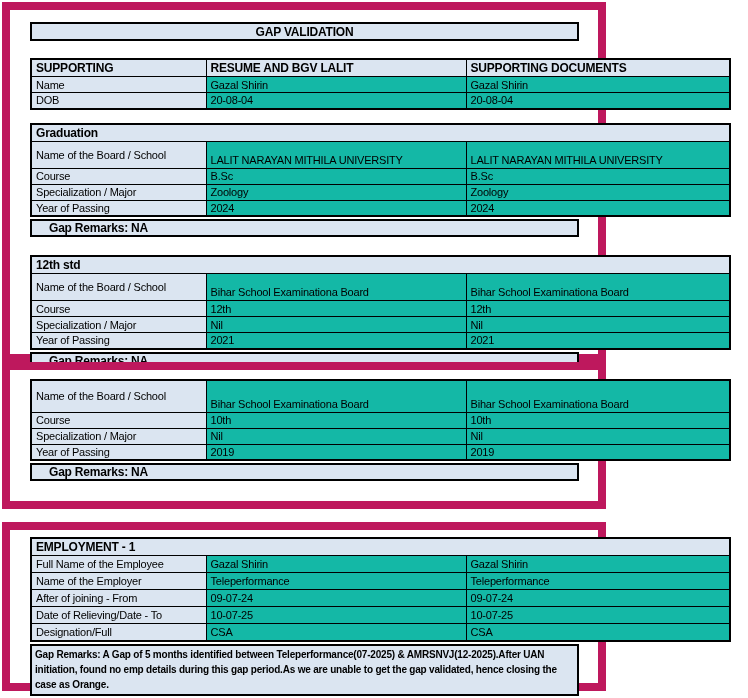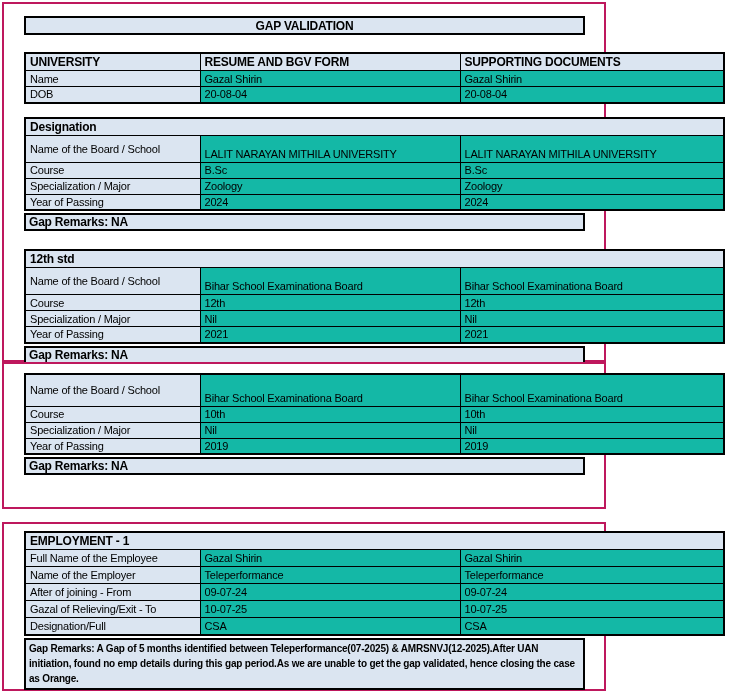--- a/index.html
+++ b/index.html
@@ -3,21 +3,21 @@
 <meta charset="utf-8">
 <style>
   * { margin:0; padding:0; box-sizing:border-box; }
   html,body { background:#ffffff; }
   body {
     width:748px; height:698px;
     font-family:"Liberation Sans", sans-serif;
     color:#000; letter-spacing:-0.2px;
   }
   .page { position:relative; width:748px; height:698px; background:#fff; overflow:hidden; }
-  .frame { position:absolute; left:2px; width:604px; border:2px solid #be185d; background:#fff; }
+  .frame { position:absolute; left:2px; width:604px; border:8px solid #be185d; background:#fff; }
   #frame1 { top:2px;   height:360px; }
   #frame2 { top:362px; height:147px; }
   #frame3 { top:522px; height:169px; }
 
   .title-box {
     margin:12px 19px 0 20px; height:19px;
     border:2px solid #000; background:#dbe5f1;
     display:flex; align-items:center; justify-content:center;
     font-weight:bold; font-size:12px;
   }
@@ -59,21 +59,21 @@
   #t-emp  { margin-top:7px; }
   #t-emp tr { height:17px;padding-left:48px; }
   #t-emp tr.sec { height:17px; }
 
   .remarks {
     margin:2px 19px 0 20px;
     border:2px solid #000; background:#dbe5f1;
     font-weight:bold; font-size:12px;
     height:18px; line-height:14px;
     display:flex; align-items:center;
-    padding:0 3px;
+    padding:0 17px;
   }
   .remarks-long {
     height:auto; min-height:46px;
     display:block;
     font-size:10px; line-height:15px;
     padding:1px 3px 2px 3px;
     white-space:normal;
   }
 </style>
 </head>
@@ -86,22 +86,22 @@
     <div class="title-box">GAP VALIDATION</div>
 
     <table class="grid ptable">
       <colgroup>
           <col class="c1">
           <col class="c2">
           <col class="c3">
         </colgroup>
       <tbody>
           <tr class="hdr">
-        <th>UNIVERSITY</th>
-        <th>RESUME AND BGV FORM</th>
+        <th>SUPPORTING</th>
+        <th>RESUME AND BGV LALIT</th>
         <th>SUPPORTING DOCUMENTS</th>
       </tr>
       <tr>
         <td class="lbl">Name</td>
         <td class="val">Gazal Shirin</td>
         <td class="val">Gazal Shirin</td>
       </tr>
       <tr>
         <td class="lbl">DOB</td>
         <td class="val">20-08-04</td>
@@ -111,21 +111,21 @@
       </table>
 
     <table class="grid etable" id="t-grad">
       <colgroup>
           <col class="c1">
           <col class="c2">
           <col class="c3">
         </colgroup>
       <tbody>
           <tr class="sec">
-        <td colspan="3">Designation</td>
+        <td colspan="3">Graduation</td>
       </tr>
       <tr class="tall">
         <td class="lbl">Name of the Board / School</td>
         <td class="val">LALIT NARAYAN MITHILA UNIVERSITY</td>
         <td class="val">LALIT NARAYAN MITHILA UNIVERSITY</td>
       </tr>
       <tr>
         <td class="lbl">Course</td>
         <td class="val">B.Sc</td>
         <td class="val">B.Sc</td>
@@ -232,21 +232,21 @@
         <td class="lbl">Name of the Employer</td>
         <td class="val">Teleperformance</td>
         <td class="val">Teleperformance</td>
       </tr>
       <tr>
         <td class="lbl">After of joining - From</td>
         <td class="val">09-07-24</td>
         <td class="val">09-07-24</td>
       </tr>
       <tr>
-        <td class="lbl">Gazal of Relieving/Exit - To</td>
+        <td class="lbl">Date of Relieving/Date - To</td>
         <td class="val">10-07-25</td>
         <td class="val">10-07-25</td>
       </tr>
       <tr>
         <td class="lbl">Designation/Full</td>
         <td class="val">CSA</td>
         <td class="val">CSA</td>
       </tr>
     </tbody>
       </table>

